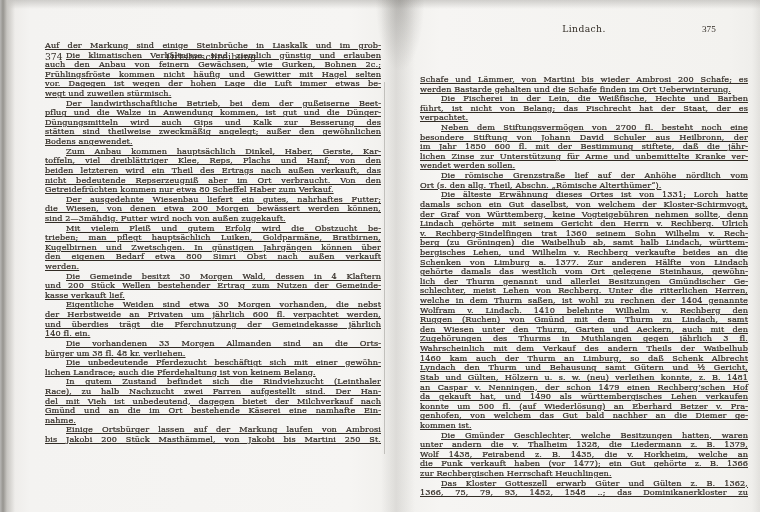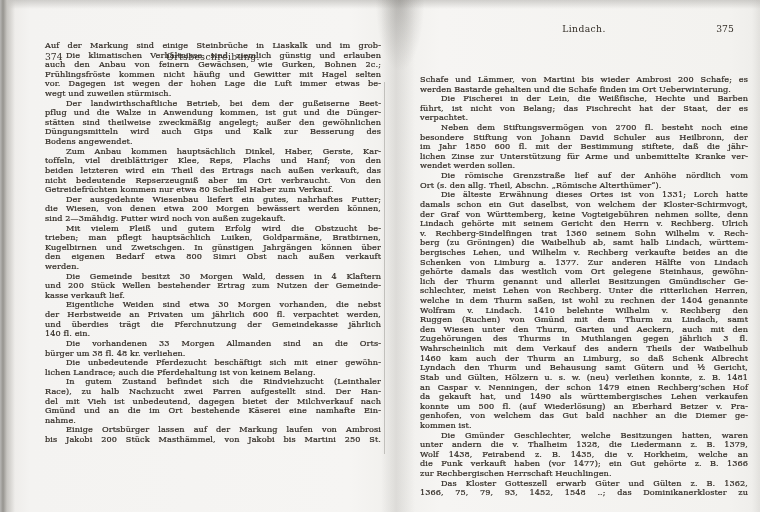--- a/index.html
+++ b/index.html
@@ -18,26 +18,26 @@
     background:linear-gradient(90deg,rgba(150,148,144,0) 0%,rgba(150,148,144,0.22) 45%,rgba(150,148,144,0) 100%);}
   .gutter-top-blob{position:absolute;left:376px;top:0;width:48px;height:70px;
     background:radial-gradient(ellipse at 50% 0%,rgba(118,116,112,0.38),rgba(118,116,112,0) 72%);}
   .gutter-crease{position:absolute;left:384px;top:82px;width:1px;height:372px;background:rgba(158,156,151,0.55);}
   .edge-right{position:absolute;right:0;top:0;width:8px;height:512px;
     background:linear-gradient(270deg,rgba(190,188,184,0.25),rgba(190,188,184,0));}
 
   
   .pagehead{position:absolute;display:flex;align-items:baseline;font-size:9.2px;line-height:11px;}
   .pagehead .pnum{width:46px;}
-  .pagehead .pnum.right{text-align:center;}
+  .pagehead .pnum.right{text-align:left;font-family:Liberation Serif, serif;}
   .pagehead .ptitle{flex:1;text-align:center;letter-spacing:0.4px;}
   .head-left{left:45px;top:23px;width:336px;margin-top:28px;}
   .head-right{left:420px;top:23px;width:328px;}
 
-  .textblock{position:absolute;}
+  .textblock{position:absolute;text-decoration:underline;}
   .tb-left{left:45px;top:41px;width:336px;}
   .tb-right{left:420px;top:43px;width:328px;margin-top:32px;}
 
   .line{
     font-size:8.15px;line-height:9.62px;height:9.62px;
     text-align:justify;text-align-last:justify;
     white-space:normal;letter-spacing:0.1px;
     -webkit-text-stroke:0.22px #36302a;
   }
   .line.end{text-align-last:left;}
@@ -60,22 +60,22 @@
 </div>
 <div class="textblock tb-left">
     <div class="line">Auf der Markung sind einige Steinbrüche in Liaskalk und im grob-</div>
     <div class="line indent">Die klimatischen Verhältnisse sind ziemlich günstig und erlauben</div>
     <div class="line">auch den Anbau von feinern Gewächsen, wie Gurken, Bohnen 2c.;</div>
     <div class="line">Frühlingsfröste kommen nicht häufig und Gewitter mit Hagel selten</div>
     <div class="line">vor.  Dagegen ist wegen der hohen Lage die Luft immer etwas be-</div>
     <div class="line end">wegt und zuweilen stürmisch.</div>
     <div class="line indent">Der landwirthschaftliche Betrieb, bei dem der gußeiserne Beet-</div>
     <div class="line">pflug und die Walze in Anwendung kommen, ist gut und die Dünger-</div>
+    <div class="line">Düngungsmitteln wird auch Gips und Kalk zur Besserung des</div>
     <div class="line">stätten sind theilweise zweckmäßig angelegt; außer den gewöhnlichen</div>
-    <div class="line">Düngungsmitteln wird auch Gips und Kalk zur Besserung des</div>
     <div class="line end">Bodens angewendet.</div>
     <div class="line indent">Zum Anbau kommen hauptsächlich Dinkel, Haber, Gerste, Kar-</div>
     <div class="line">toffeln, viel dreiblättriger Klee, Reps, Flachs und Hanf; von den</div>
     <div class="line">beiden letzteren wird ein Theil des Ertrags nach außen verkauft, das</div>
     <div class="line">nicht bedeutende Repserzeugniß aber im Ort verbraucht.  Von den</div>
     <div class="line end">Getreidefrüchten kommen nur etwa 80 Scheffel Haber zum Verkauf.</div>
     <div class="line indent">Der ausgedehnte Wiesenbau liefert ein gutes, nahrhaftes Futter;</div>
     <div class="line">die Wiesen, von denen etwa 200 Morgen bewässert werden können,</div>
     <div class="line end">sind 2—3mähdig.  Futter wird noch von außen zugekauft.</div>
     <div class="line indent">Mit vielem Fleiß und gutem Erfolg wird die Obstzucht be-</div>

